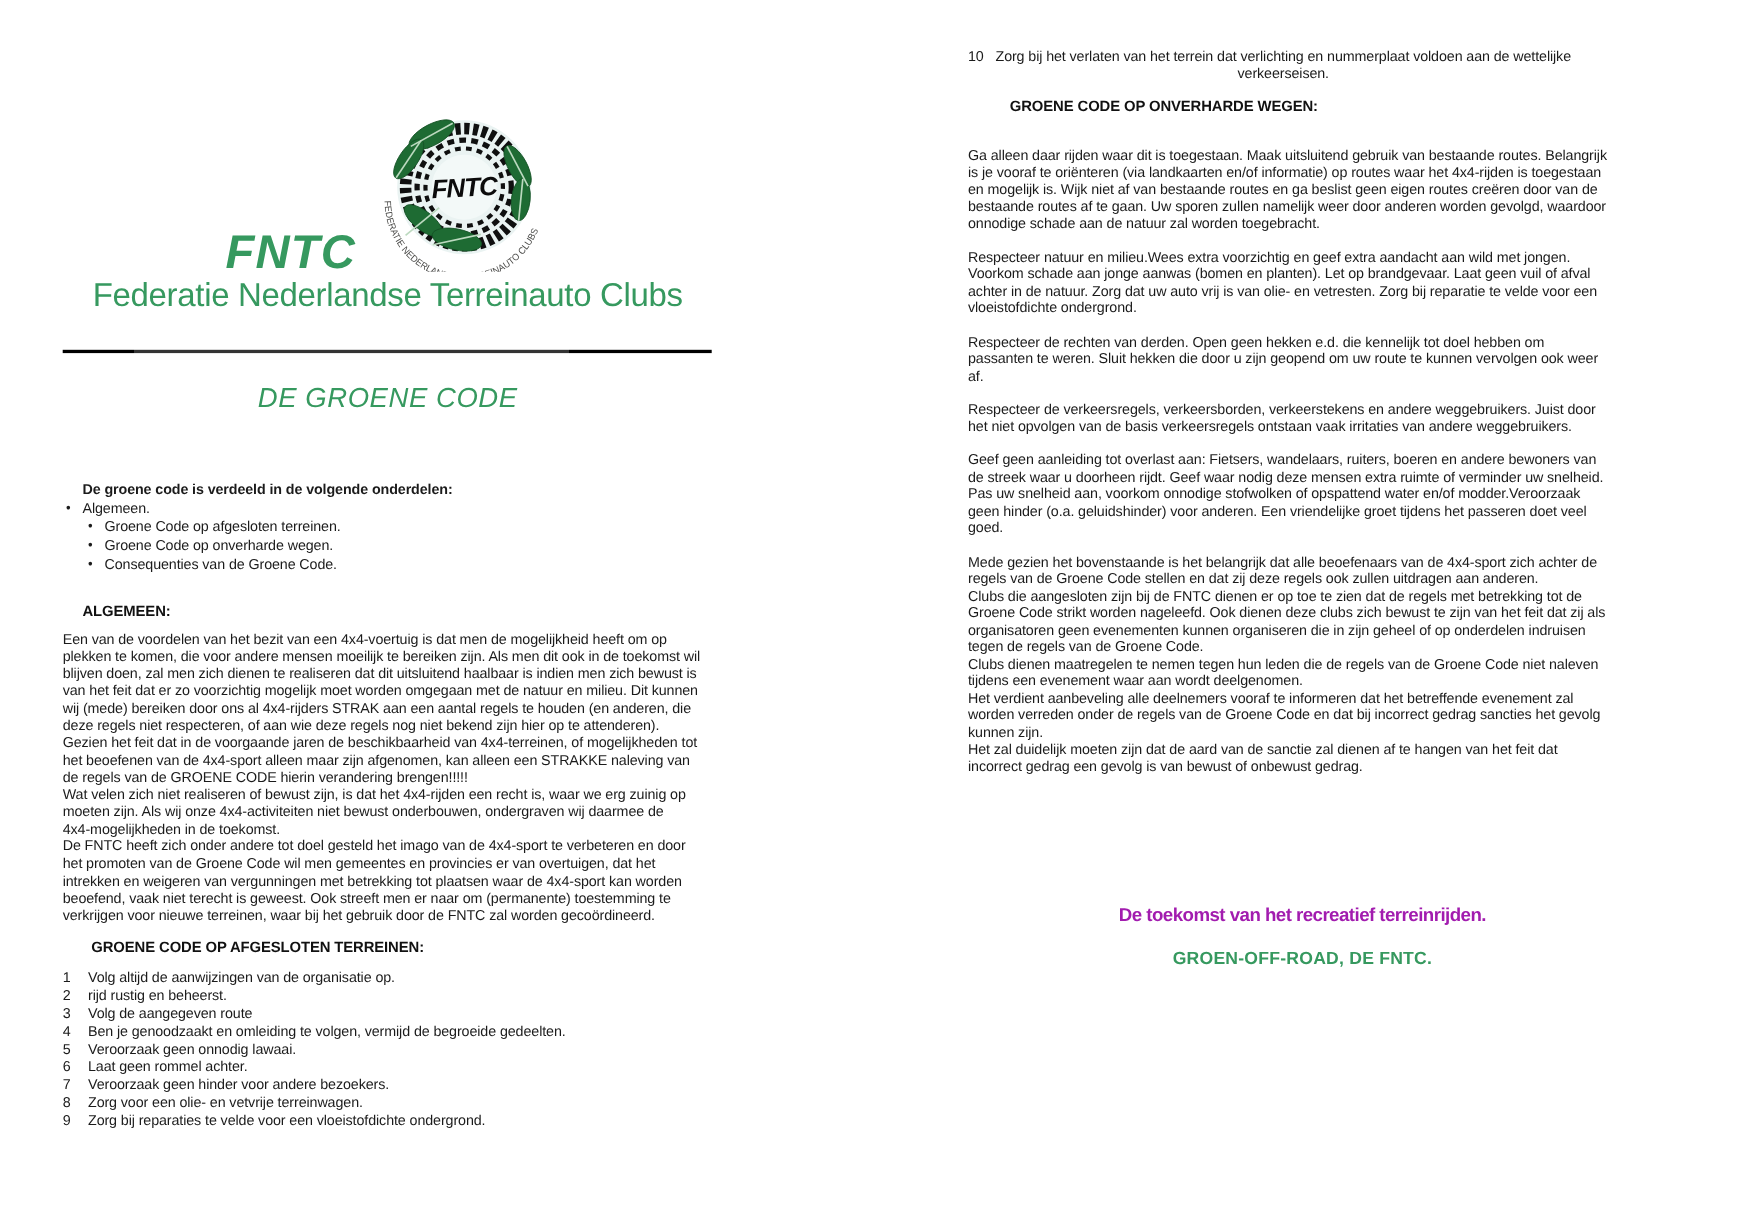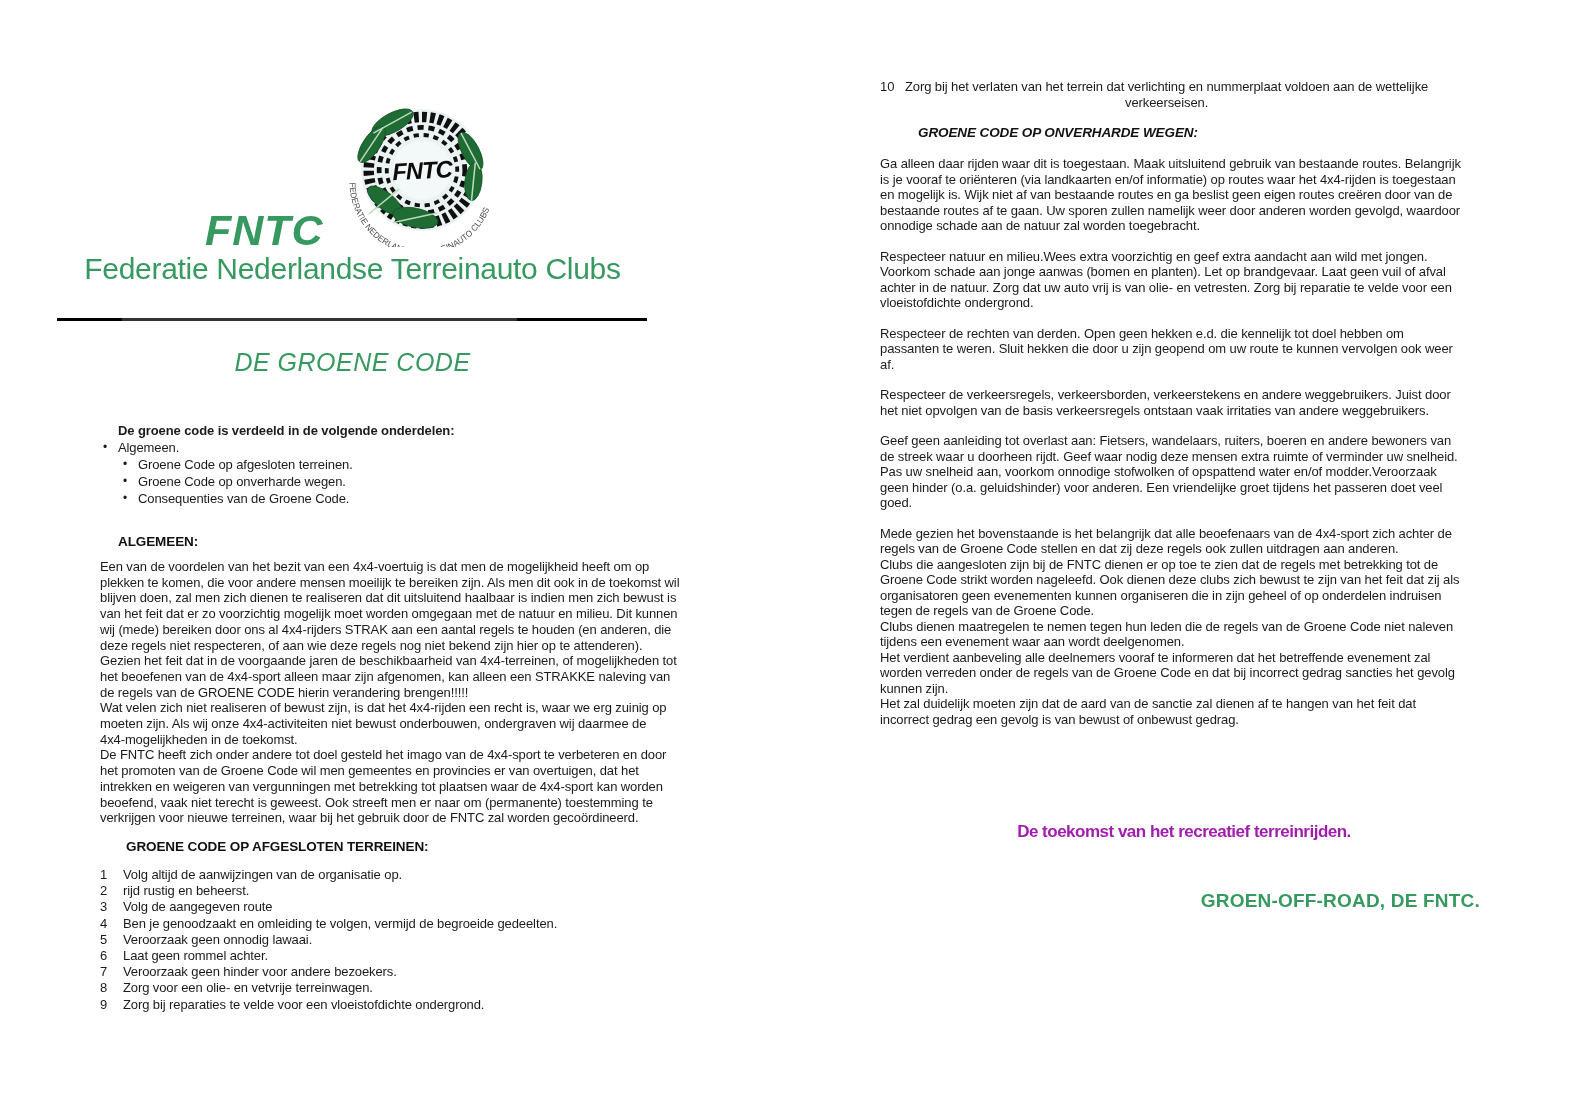--- a/index.html
+++ b/index.html
@@ -1,58 +1,58 @@
 <!DOCTYPE html>
 <html><head>
 <meta charset="utf-8">
 <style>
   html,body{margin:0;padding:0;background:#ffffff;}
   .canvas{position:relative;width:1596px;height:1112px;background:#ffffff;overflow:hidden;
           font-family:"Liberation Sans", sans-serif;color:#1b1b1b;}
   .page{position:absolute;top:0;height:1112px;}
   .page-left{left:57px;width:591px;}
-  .page-right{left:880px;width:600px;padding-top:79px;box-sizing:border-box;}
+  .page-right{left:880px;width:600px;padding-top:43px;box-sizing:border-box;}
 
   
   .logo{position:absolute;left:286px;top:101px;width:158px;height:146px;}
   .fntc-title{position:absolute;left:148px;top:206px;font-size:43px;font-weight:bold;font-style:italic;
               color:#36995F;letter-spacing:1px;}
   .subtitle{position:absolute;left:0;top:252px;width:591px;text-align:center;font-size:30px;
             color:#36995F;letter-spacing:-0.3px;white-space:nowrap;}
   .divider{position:absolute;left:0;top:318px;width:590px;height:3px;
            background:linear-gradient(90deg,#000 0 11%,#333 11% 78%,#000 78% 100%);}
   .section-title{position:absolute;left:0;top:348px;width:591px;text-align:center;font-size:25px;
                  color:#36995F;letter-spacing:0.5px;font-style:italic;}
 
   
-  .body-left{position:absolute;left:0;top:422px;width:591px;font-size:13px;letter-spacing:-0.1px;margin-left:43px;}
+  .body-left{position:absolute;left:0;top:436px;width:591px;font-size:13px;letter-spacing:-0.1px;}
   .lines{white-space:nowrap;}
   .algemeen-lines{line-height:15.7px;margin-top:10px;}
   .subhead{font-size:13.5px;font-weight:bold;color:#111;}
   .intro-heading{font-weight:bold;margin-left:18px;line-height:17px;}
   .bullet-row{display:flex;line-height:17px;}
   .bullet-row .b{flex:none;width:15px;text-align:left;font-size:12px;}
   .bullet-main{margin-left:3px;}
   .bullet-sub{margin-left:23px;}
   .algemeen-head{margin:27px 0 0 18px;}
   .terreinen-head{margin:13px 0 13px 26px;}
   .rule-row{display:flex;line-height:16.2px;}
   .rule-row .num{flex:none;width:23px;}
   .rule-row .txt{flex:none;white-space:nowrap;text-align:center;}
 
   
   .page-right{font-size:13px;letter-spacing:-0.1px;}
   .page-right .rule-row{line-height:15.5px;}
   .page-right .rule-row .num{width:25px;}
-  .wegen-head{margin:15px 0 16px 38px;font-style:italic;}
+  .wegen-head{margin:15px 0 29px 38px;}
   .para{line-height:15.5px;margin:0 0 15px 0;}
   .cons-head{margin:14px 0 0 36px;}
   .cons-lines{line-height:15.5px;}
-  .footer-small{position:absolute;left:8px;top:890px;width:592px;text-align:right;
-                font-size:19px;font-weight:bold;color:#36995F;letter-spacing:0.2px;}
+  .footer-small{position:absolute;left:8px;top:863px;width:592px;text-align:center;
+                font-size:16px;font-weight:bold;color:#36995F;letter-spacing:0.2px;}
   .footer-large{position:absolute;left:8px;top:822px;width:592px;text-align:center;
                 font-size:17px;font-weight:bold;color:#a21caf;letter-spacing:-0.5px;white-space:nowrap;}
 
   
   .logo text{font-family:"Liberation Sans", sans-serif;}
 </style>
 </head>
 <body>
 
 <div class="canvas">

